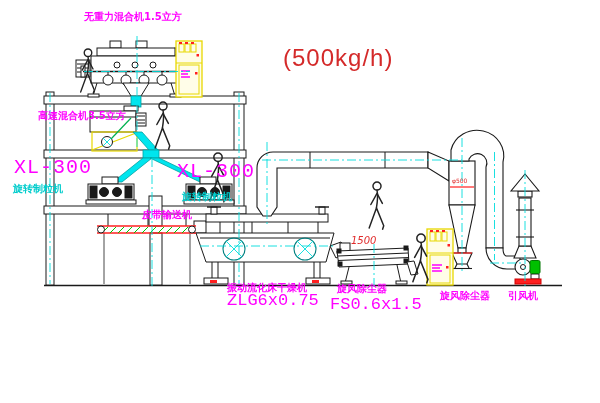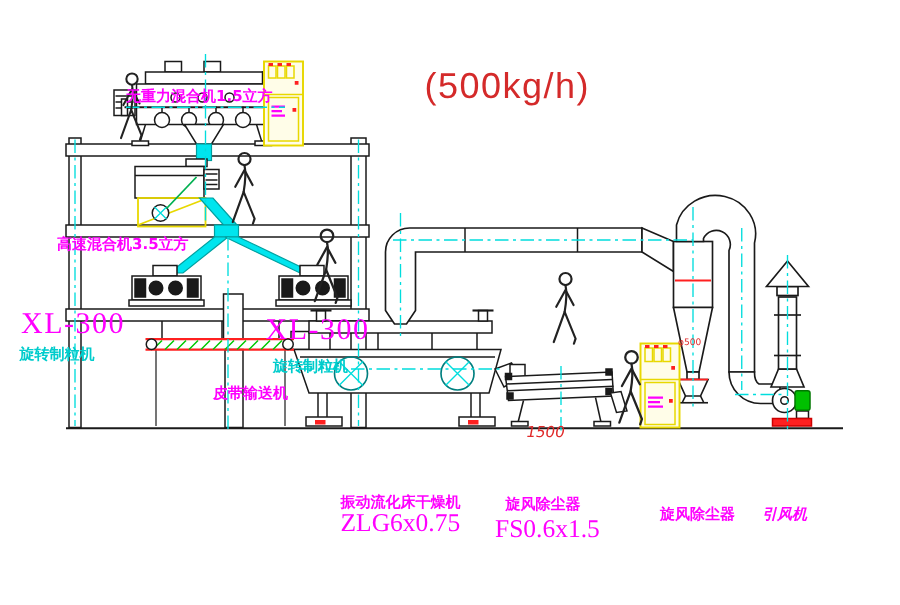--- a/index.html
+++ b/index.html
@@ -1,24 +1,24 @@
 <!DOCTYPE html>
 <html><head>
 <meta charset="utf-8">
 <style>
   html,body{margin:0;padding:0;background:#fff;}
   .canvas{position:relative;width:600px;height:403px;background:#ffffff;overflow:hidden;
           font-family:"DejaVu Sans",sans-serif;}
   .canvas svg{position:absolute;left:0;top:0;}
-  .lbl{position:absolute;white-space:nowrap;line-height:1;margin-top:48px;}
+  .lbl{position:absolute;white-space:nowrap;line-height:1;}
   .mag{color:#ff00ff;}
   .cyn{color:#00cccc;}
   .red{color:#e02a2a;}
   .cn-s{font-size:10px;font-weight:bold;}
-  .model{font-family:Liberation Serif, serif;font-weight:400;}
+  .model{font-family:Liberation Mono, monospace;font-weight:400;}
   .title{position:absolute;left:283px;top:47px;display:flex;align-items:center;color:#d42a2a;}
   .title .cn{font-size:13.5px;font-weight:bold;letter-spacing:0.5px;}
   .title .cap{font-size:24px;font-family:Liberation Sans, sans-serif;letter-spacing:1px;margin-top:-3px;}
 </style>
 </head>
 <body>
 
 <div class="canvas">
 
 <svg width="600" height="403" viewBox="0 0 600 403">
@@ -284,18 +284,18 @@
 
 <div class="lbl mag cn-s" style="left:142px;top:210px;">皮带输送机</div>
 
 <div class="lbl mag cn-s" style="left:227px;top:283px;">振动流化床干燥机</div>
 <div class="lbl mag model" style="left:227px;top:292px;font-size:17px;">ZLG6x0.75</div>
 
 <div class="lbl mag cn-s" style="left:337px;top:284px;">旋风除尘器</div>
 <div class="lbl mag model" style="left:330px;top:296px;font-size:17px;">FS0.6x1.5</div>
 
 <div class="lbl mag cn-s" style="left:440px;top:291px;">旋风除尘器</div>
-<div class="lbl mag cn-s" style="left:508px;top:291px;font-style:italic;">引风机</div>
+<div class="lbl mag cn-s" style="left:508px;top:291px;">引风机</div>
 
 <div class="lbl red" style="left:351px;top:236px;font-size:10px;font-style:italic;">1500</div>
 <div class="lbl red" style="left:452px;top:178px;font-size:6px;">φ500</div>
 
 </div>
 
 </body></html>

